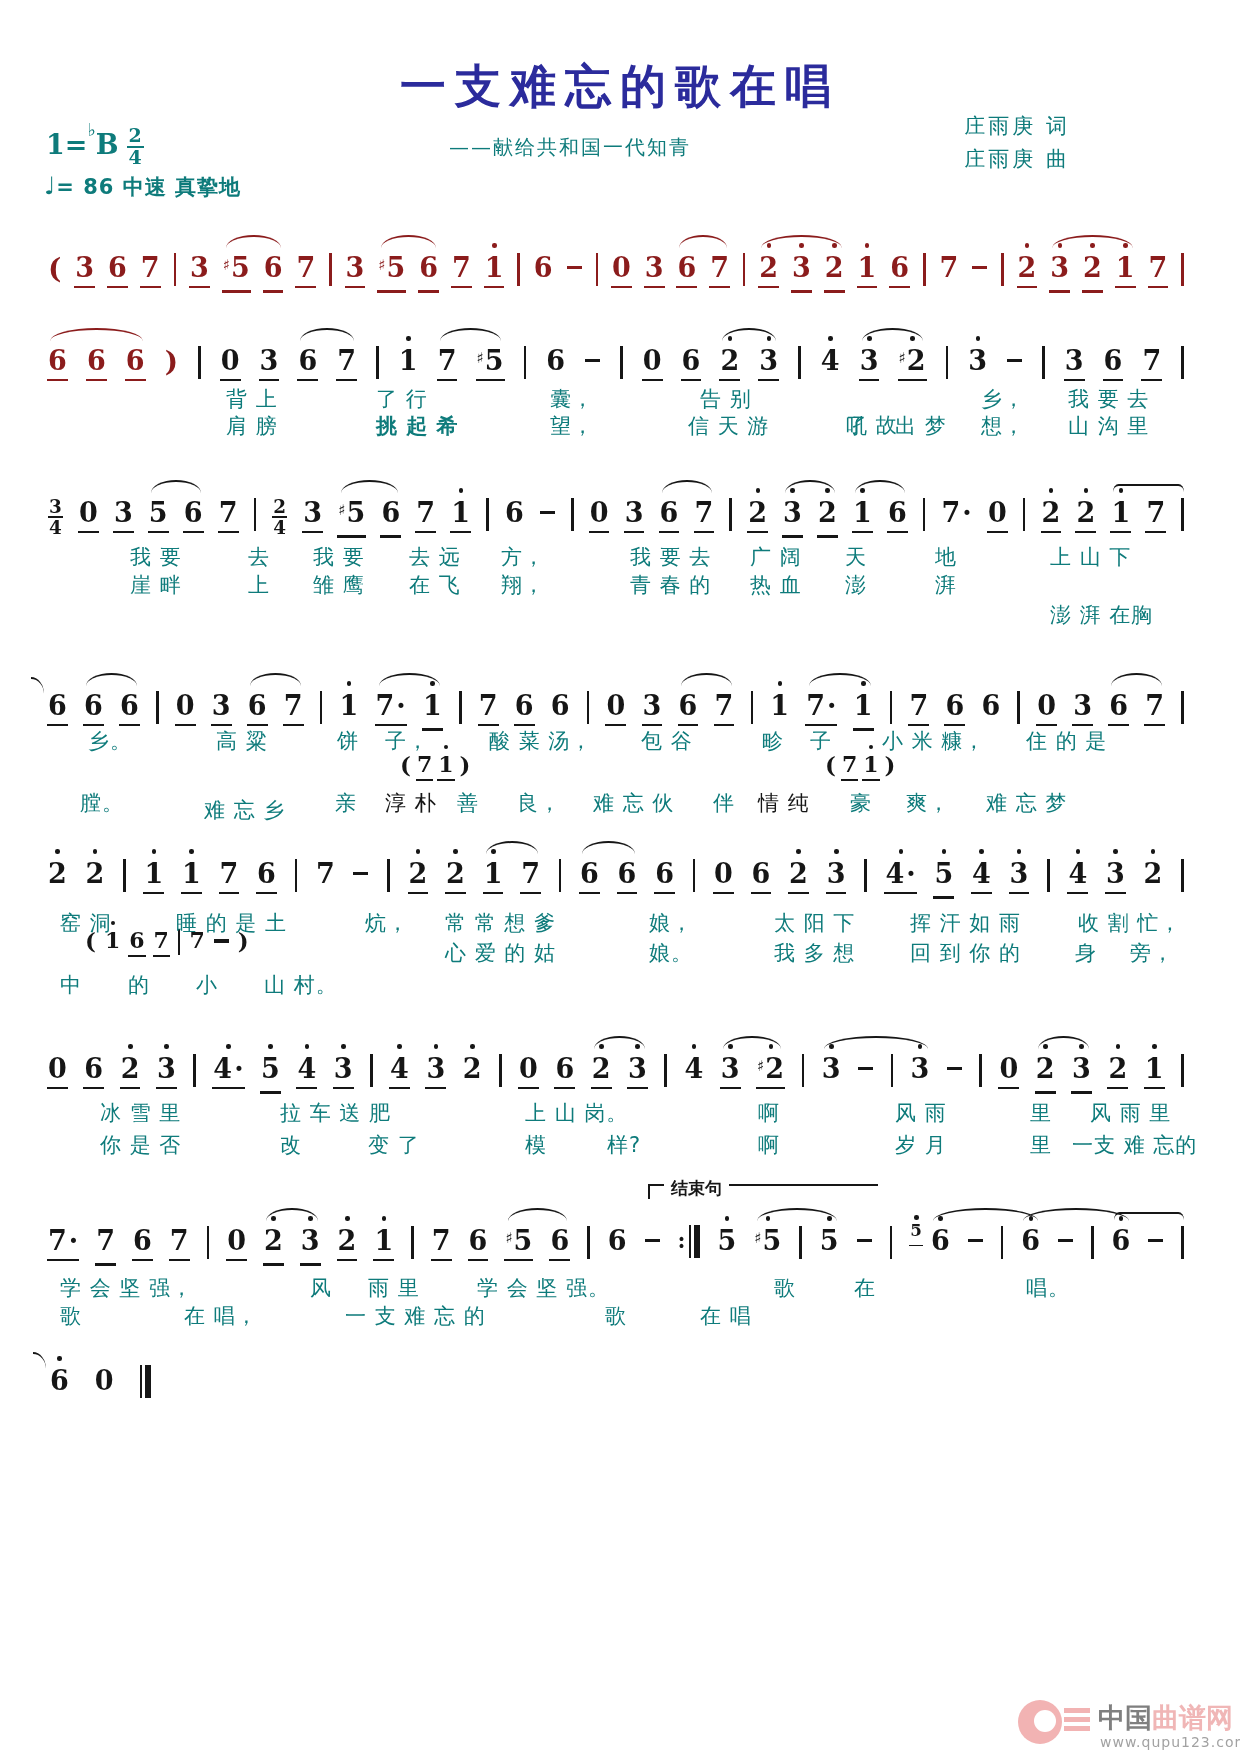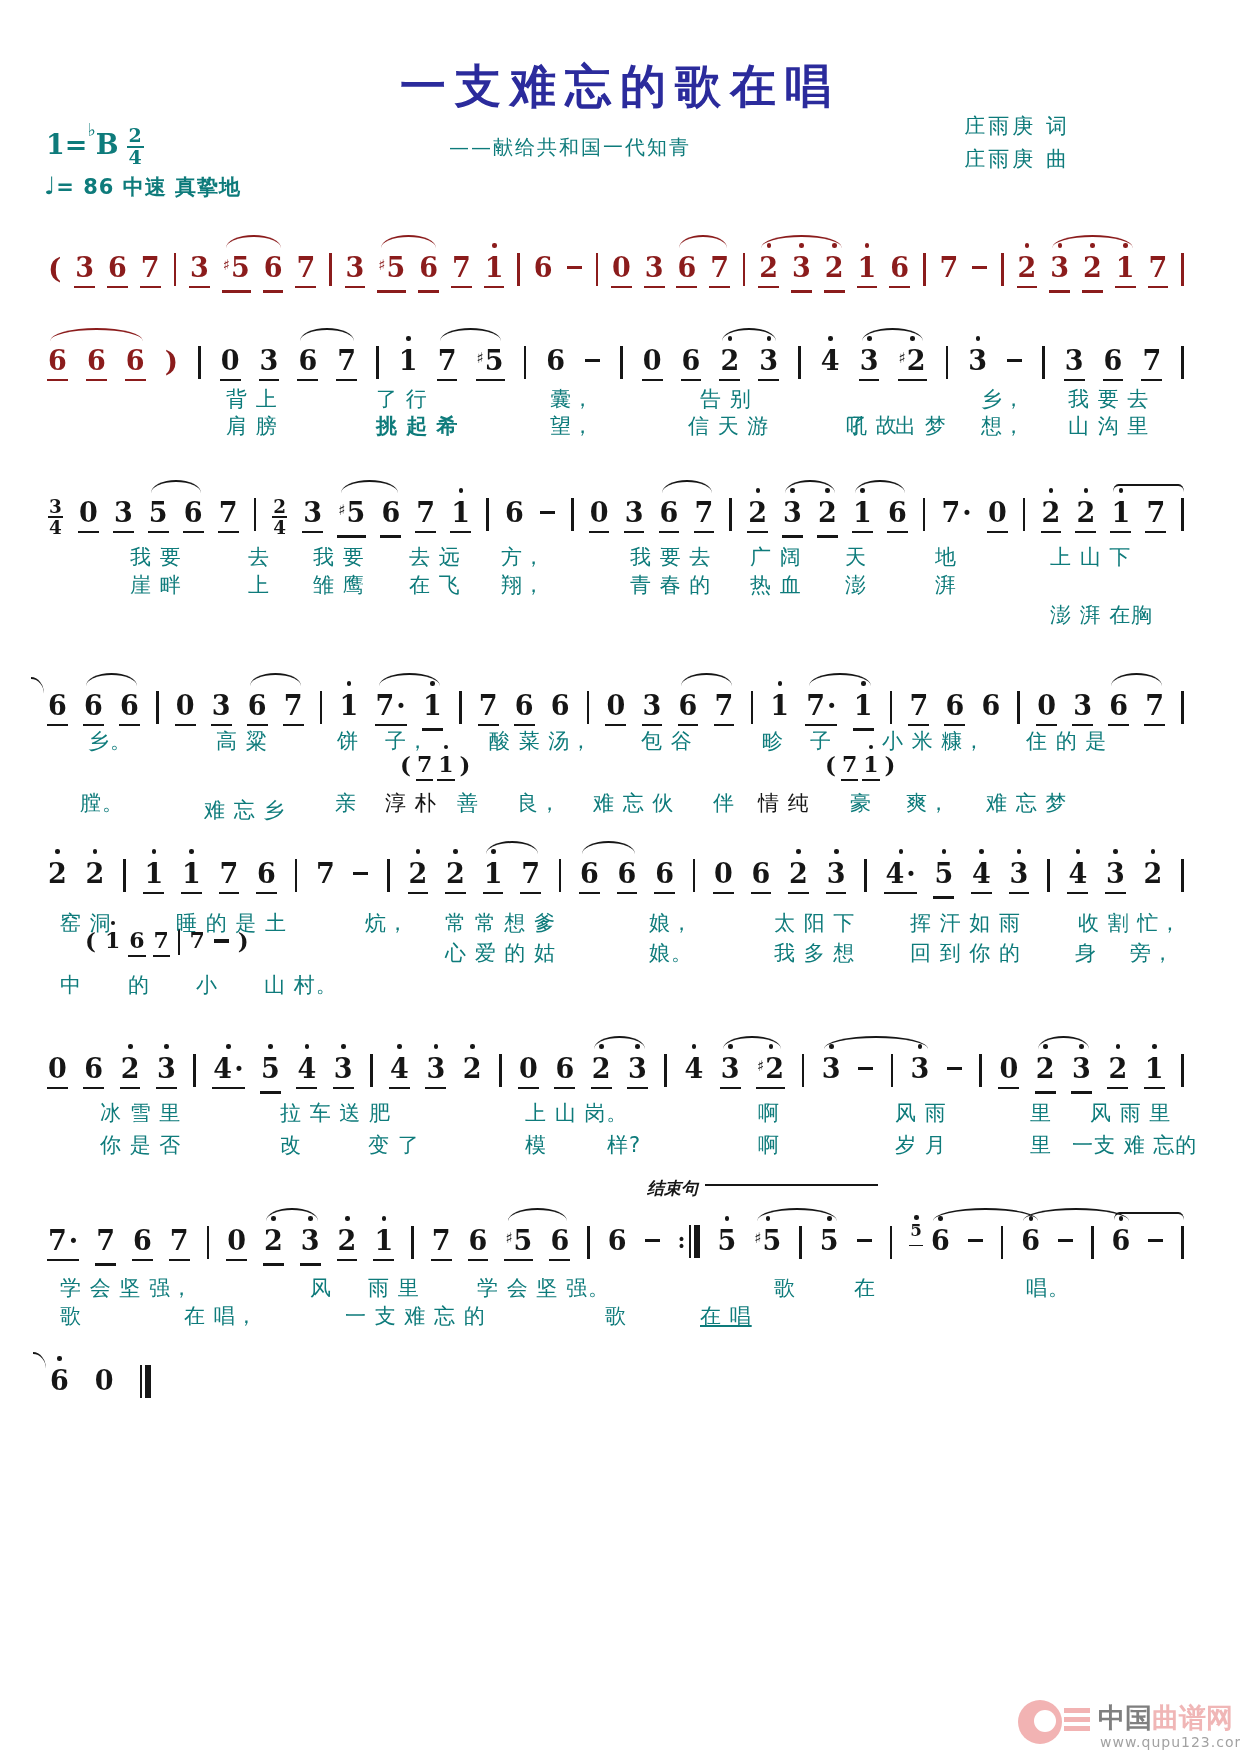--- a/index.html
+++ b/index.html
@@ -49,22 +49,22 @@
   .tiein{position:absolute;left:-17px;top:-13px;width:13px;height:15px;
         border-top:2.6px solid currentColor;border-radius:0 100% 0 0;}
 
   
   .lyr{position:absolute;color:#0e7b7b;font-size:21px;white-space:pre;letter-spacing:1px;}
   .lyr.blk{color:#161616;}
 
   
   .endbracket{position:absolute;left:648px;top:1184px;width:228px;height:13px;
         border-top:2px solid #161616;border-left:2px solid #161616;}
-  .endlabel{position:absolute;left:640px;top:1177px;background:#fff;padding:0 7px;
-        color:#161616;font-size:17px;font-style:italic;font-weight:bold;}
+  .endlabel{position:absolute;left:664px;top:1177px;background:#fff;padding:0 7px;
+        color:#161616;font-size:17px;font-weight:bold;}
 
   
   .wm{position:absolute;left:1018px;top:1694px;width:222px;}
   .wm-logo{position:absolute;left:0;top:6px;width:46px;height:46px;}
   .wm-circle{position:absolute;left:0;top:0;width:44px;height:44px;border-radius:50%;background:#f2b3b3;}
   .wm-hole{position:absolute;left:16px;top:10px;width:22px;height:22px;border-radius:50%;background:#ffffff;}
   .wm-bars{position:absolute;left:46px;top:8px;}
   .wm-bars div{width:26px;height:5px;background:#f2b3b3;margin-bottom:4px;}
   .wm-text{position:absolute;left:80px;top:6px;font-weight:bold;font-size:27px;white-space:nowrap;font-family:"DejaVu Serif",serif;}
   .wm-text .g{color:#7f7f7f;}
@@ -555,21 +555,21 @@
     <span class="lyr" style="left: 310px; top: 1274px;">风</span>
     <span class="lyr" style="left: 368px; top: 1274px;">雨 里</span>
     <span class="lyr" style="left: 477px; top: 1274px;">学 会 坚 强。</span>
     <span class="lyr" style="left: 774px; top: 1274px;">歌</span>
     <span class="lyr" style="left: 854px; top: 1274px;">在</span>
     <span class="lyr" style="left: 1026px; top: 1274px;">唱。</span>
     <span class="lyr" style="left: 60px; top: 1302px;">歌</span>
     <span class="lyr" style="left: 184px; top: 1302px;">在 唱，</span>
     <span class="lyr" style="left: 345px; top: 1302px;">一 支 难 忘 的</span>
     <span class="lyr" style="left: 605px; top: 1302px;">歌</span>
-    <span class="lyr" style="left: 700px; top: 1302px; text-decoration: underline;">在 唱</span>
+    <span class="lyr" style="left: 700px; top: 1302px;">在 唱</span>
   </div>
 
 <div class="endbracket"></div>
 <div class="endlabel">结束句</div>
 
 <div class="wm">
   <div class="wm-logo">
     <div class="wm-circle"></div>
     <div class="wm-hole"></div>
     <div class="wm-bars">

